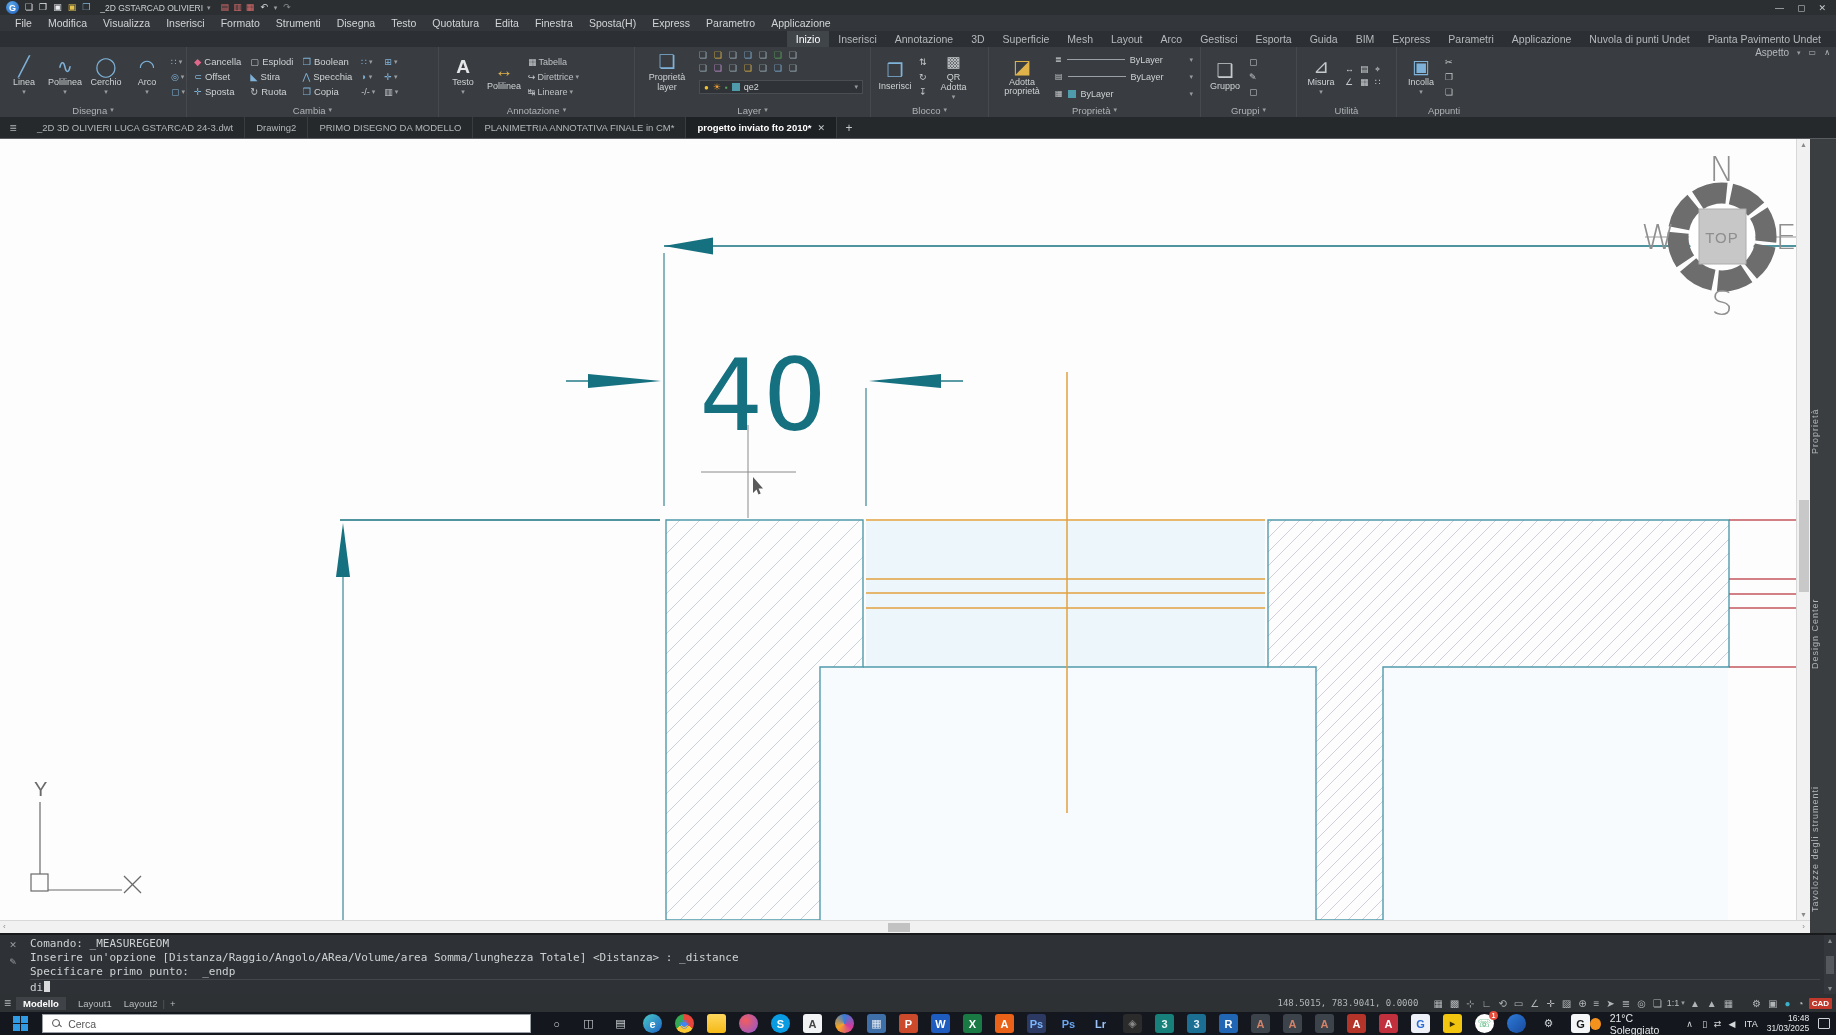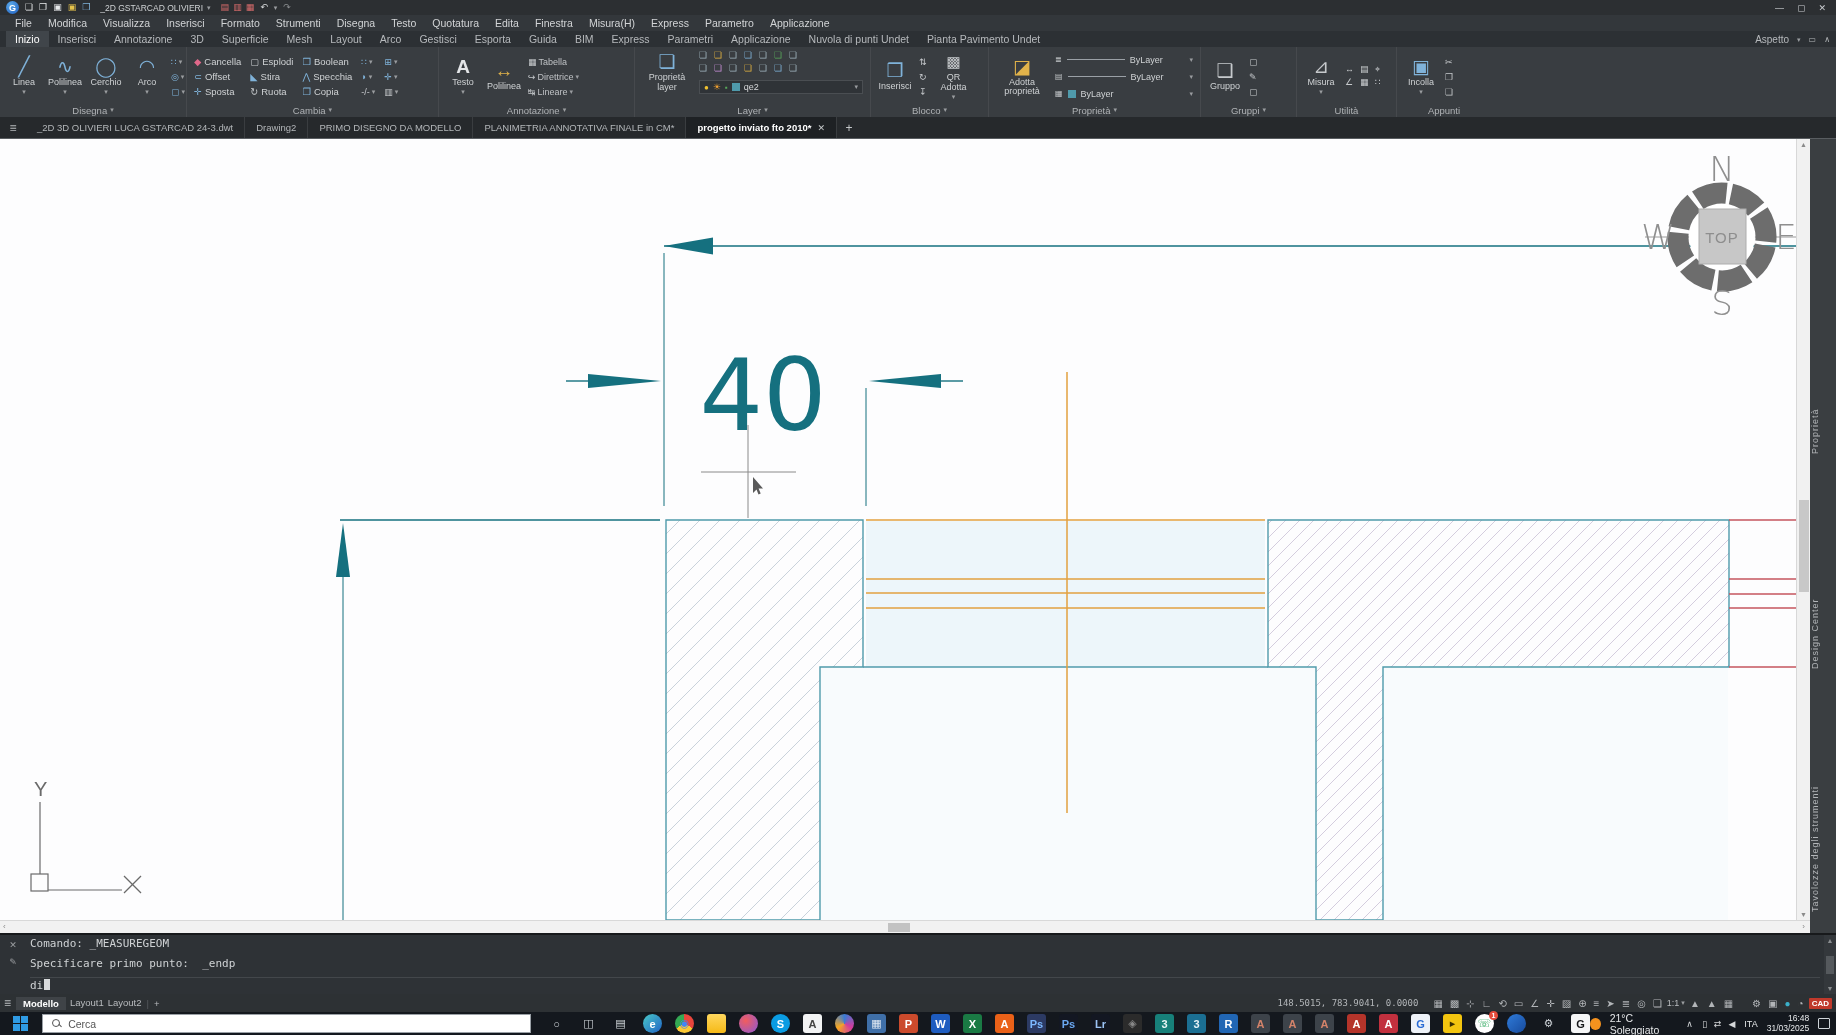--- a/index.html
+++ b/index.html
@@ -11,21 +11,21 @@
     padding:0 6px;color:#d6d8da;font-size:9px;position:relative;}
   .logo{width:13px;height:13px;border-radius:50%;background:radial-gradient(circle at 35% 30%,#5aa8e8,#1f5fc2);
     color:#fff;font-size:9px;font-weight:bold;display:flex;align-items:center;justify-content:center;}
   .qicon{font-size:9px;line-height:13px;cursor:default;}
   .wsbox{display:flex;align-items:center;gap:4px;padding:0 4px;font-size:8.5px;color:#cfd2d4;}
   .caret{font-size:7px;color:#9a9da0;}
   .wintitle{position:absolute;left:0;right:0;text-align:center;font-size:9.5px;color:#d2d4d6;pointer-events:none;}
   .winbtns{margin-left:auto;display:flex;gap:13px;font-size:9px;color:#c9cccf;z-index:2;padding-right:4px;}
   .menubar{height:16px;background:#33373b;display:flex;align-items:center;padding:0 8px;gap:2px;}
   .menu-item{font-size:10.5px;color:#d2d4d6;padding:0 7px;}
-  .rtabs{height:16px;background:#2c3034;display:flex;align-items:flex-end;padding:0 6px;}
+  .rtabs{height:16px;background:#2c3034;display:flex;align-items:flex-end;padding:0 6px;flex-direction:column;}
   .rtab{font-size:10.5px;color:#b6b9bc;padding:2px 9px;}
   .rtab.active{background:#40454a;color:#fff;}
   .rtabs-right{margin-left:auto;display:flex;align-items:center;gap:8px;color:#b6b9bc;font-size:10px;padding-bottom:2px;}
   
   .ribbon{height:70px;background:#393d41;display:flex;color:#c9ccce;}
   .panel{display:flex;flex-direction:column;border-right:1px solid #46494d;}
   .pbody{flex:1;display:flex;align-items:center;gap:7px;padding:3px 7px 0 7px;}
   .plabel{height:14px;text-align:center;font-size:9.5px;color:#b0b3b6;display:flex;align-items:center;justify-content:center;gap:3px;}
   .bb{display:flex;flex-direction:column;align-items:center;justify-content:center;gap:1px;min-width:34px;}
   .bb .ic{font-size:19px;line-height:20px;}
@@ -144,21 +144,21 @@
     <span class="menu-item">Modifica</span>
     <span class="menu-item">Visualizza</span>
     <span class="menu-item">Inserisci</span>
     <span class="menu-item">Formato</span>
     <span class="menu-item">Strumenti</span>
     <span class="menu-item">Disegna</span>
     <span class="menu-item">Testo</span>
     <span class="menu-item">Quotatura</span>
     <span class="menu-item">Edita</span>
     <span class="menu-item">Finestra</span>
-    <span class="menu-item">Misura(H)</span>
+    <span class="menu-item">Sposta(H)</span>
     <span class="menu-item">Express</span>
     <span class="menu-item">Parametro</span>
     <span class="menu-item">Applicazione</span>
   </div>
 
 <div class="rtabs">
   <span style="display:flex;align-items:flex-end;">
 
   <span class="rtab active">Inizio</span>
       <span class="rtab">Inserisci</span>
@@ -651,33 +651,34 @@
   </div>
 </div>
 
 <div class="command">
   <div class="cgutter">
     <span>✕</span>
     <span>✎</span>
   </div>
   <div class="clines">
     <div class="cline">Comando: _MEASUREGEOM</div>
+    <div class="cline">Inserire un'opzione [Distanza/Raggio/Angolo/ARea/Volume/area Somma/lunghezza Totale] &lt;Distanza&gt; : _distance</div>
     <div class="cline">Specificare primo punto:  _endp</div>
     <div class="cinput"><span>di</span><span class="ccursor"></span></div>
   </div>
   <div class="cscroll">
     <span>▲</span>
     <div class="cthumb"></div>
     <span>▼</span>
   </div>
 </div>
 
 <div class="statusbar">
   <span style="font-size:12px;">≡</span>
-  <span style="display:flex;align-items:flex-start;gap:4px;">
+  <span style="display:flex;align-items:center;gap:12px;">
 
   <span class="chip">Modello</span>
       <span>Layout1</span>
       <span>Layout2</span>
     </span>
   <span class="sb-sep">|</span>
   <span>+</span>
   <span style="margin-left:auto;"></span>
   <span style="font-family:'DejaVu Sans Mono',monospace;font-size:9px;color:#b2b5b8;">148.5015, 783.9041, 0.0000</span>
   <span class="sicons" style="margin-left:10px;">

